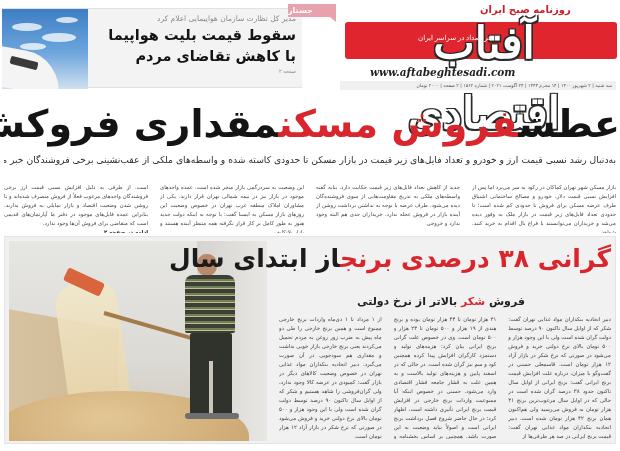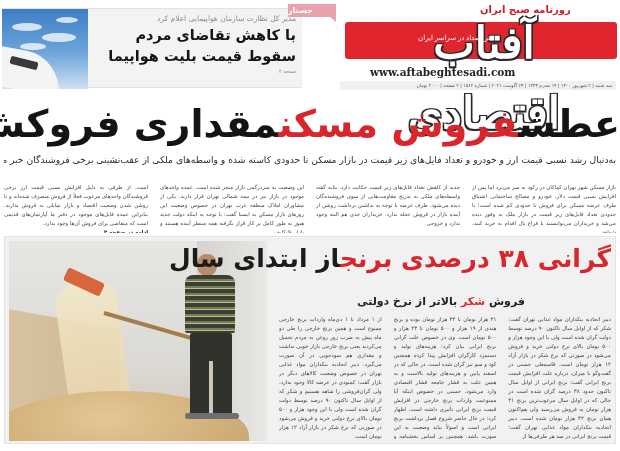--- a/index.html
+++ b/index.html
@@ -19,21 +19,21 @@
   .teaser-ref { font-size: 5px; color: #888; margin-top: 1px; }
 
   .tab-pink { position: absolute; left: 288px; top: 4px; width: 48px; height: 13px; background: #e8a2ad; color: #fff; font-size: 8px; font-weight: bold; text-align: left; line-height: 13px; }
   .tab-pink:after { content:""; position:absolute; right:0; bottom:-5px; border-left:6px solid transparent; border-top:5px solid #e8a2ad; }
 
   .logo-box { position: absolute; left: 345px; top: 22px; width: 272px; height: 37px; background: #e0252e; border-radius: 3px; }
   .logo-sub-red { position: absolute; left: 405px; top: 34px; width: 100px; font-size: 7px; color: #fff; text-align: center; font-family: Liberation Serif, serif; }
   .logo-top { position: absolute; left: 480px; top: 4px; font-size: 10px; font-weight: bold; color: #c8202a; }
   .logo-main { position: absolute; left: 350px; top: 8px; width: 268px; height: 70px; font-family: "DejaVu Serif", serif; font-size: 44px; font-weight: bold; color: #fff; text-align: center; line-height: 70px; letter-spacing: 2px;
                text-shadow: -1.5px -1.5px 0 #2a2a2a, 1.5px -1.5px 0 #2a2a2a, -1.5px 1.5px 0 #2a2a2a, 1.5px 1.5px 0 #2a2a2a; }
-  .logo-url { position: absolute; left: 370px; top: 66px; font-family: "DejaVu Serif", serif; font-weight: bold; font-size: 10.5px; color: #222; direction: ltr; }
+  .logo-url { position: absolute; left: 370px; top: 66px; font-family: "DejaVu Serif", serif; font-style: italic; font-weight: bold; font-size: 10.5px; color: #222; direction: ltr; }
   .dateline { position: absolute; left: 340px; top: 81px; width: 276px; height: 9px; font-size: 4.6px; color: #555; text-align: right; line-height: 9px; background: #f0f0f0; padding-right: 4px; white-space: nowrap; overflow: hidden; }
 
   
   .main-head { position: absolute; left: 0; top: 100px; width: 620px; height: 48px; text-align: center; font-size: 38px; font-weight: bold; line-height: 48px; color: #141414; white-space: nowrap; letter-spacing: -1px; }
   .main-head .red { color: #d9262d; }
   .lede { position: absolute; left: 4px; top: 153px; width: 612px; text-align: center; font-size: 9.2px; color: #2a2a2a; line-height: 14px; white-space: nowrap; overflow: hidden; }
 
   
   .cols { position: absolute; left: 4px; top: 183px; width: 612px; height: 50px; display: flex; flex-direction: row; gap: 12px; }
   .col { flex: 1; font-size: 5.4px; color: #444; line-height: 9px; text-align: justify; overflow: hidden; }
@@ -72,22 +72,22 @@
     <div class="teaser-photo">
       <div class="cloud" style="left:10px;top:14px;width:30px;height:8px;"></div>
       <div class="cloud" style="left:40px;top:24px;width:34px;height:9px;"></div>
       <div class="cloud" style="left:18px;top:34px;width:26px;height:7px;"></div>
       <div class="cloud" style="left:54px;top:8px;width:22px;height:6px;"></div>
       <div class="plane"></div>
       <div class="window"></div>
     </div>
     <div class="teaser-text">
       <div class="teaser-kicker">مدیر کل نظارت سازمان هواپیمایی اعلام کرد</div>
+      <div class="teaser-title">سقوط قیمت بلیت هواپیما</div>
       <div class="teaser-title">با کاهش تقاضای مردم</div>
-      <div class="teaser-title">سقوط قیمت بلیت هواپیما</div>
       <div class="teaser-ref">صفحه ۲</div>
     </div>
   </div>
 
   <div class="tab-pink">جستار</div>
 
   <div class="logo-box"></div>
   <div class="logo-top">روزنامه صبح ایران</div>
   <div class="logo-main">آفتاب اقتصادی</div>
   <div class="logo-sub-red">هر بامداد در سراسر ایران</div>

